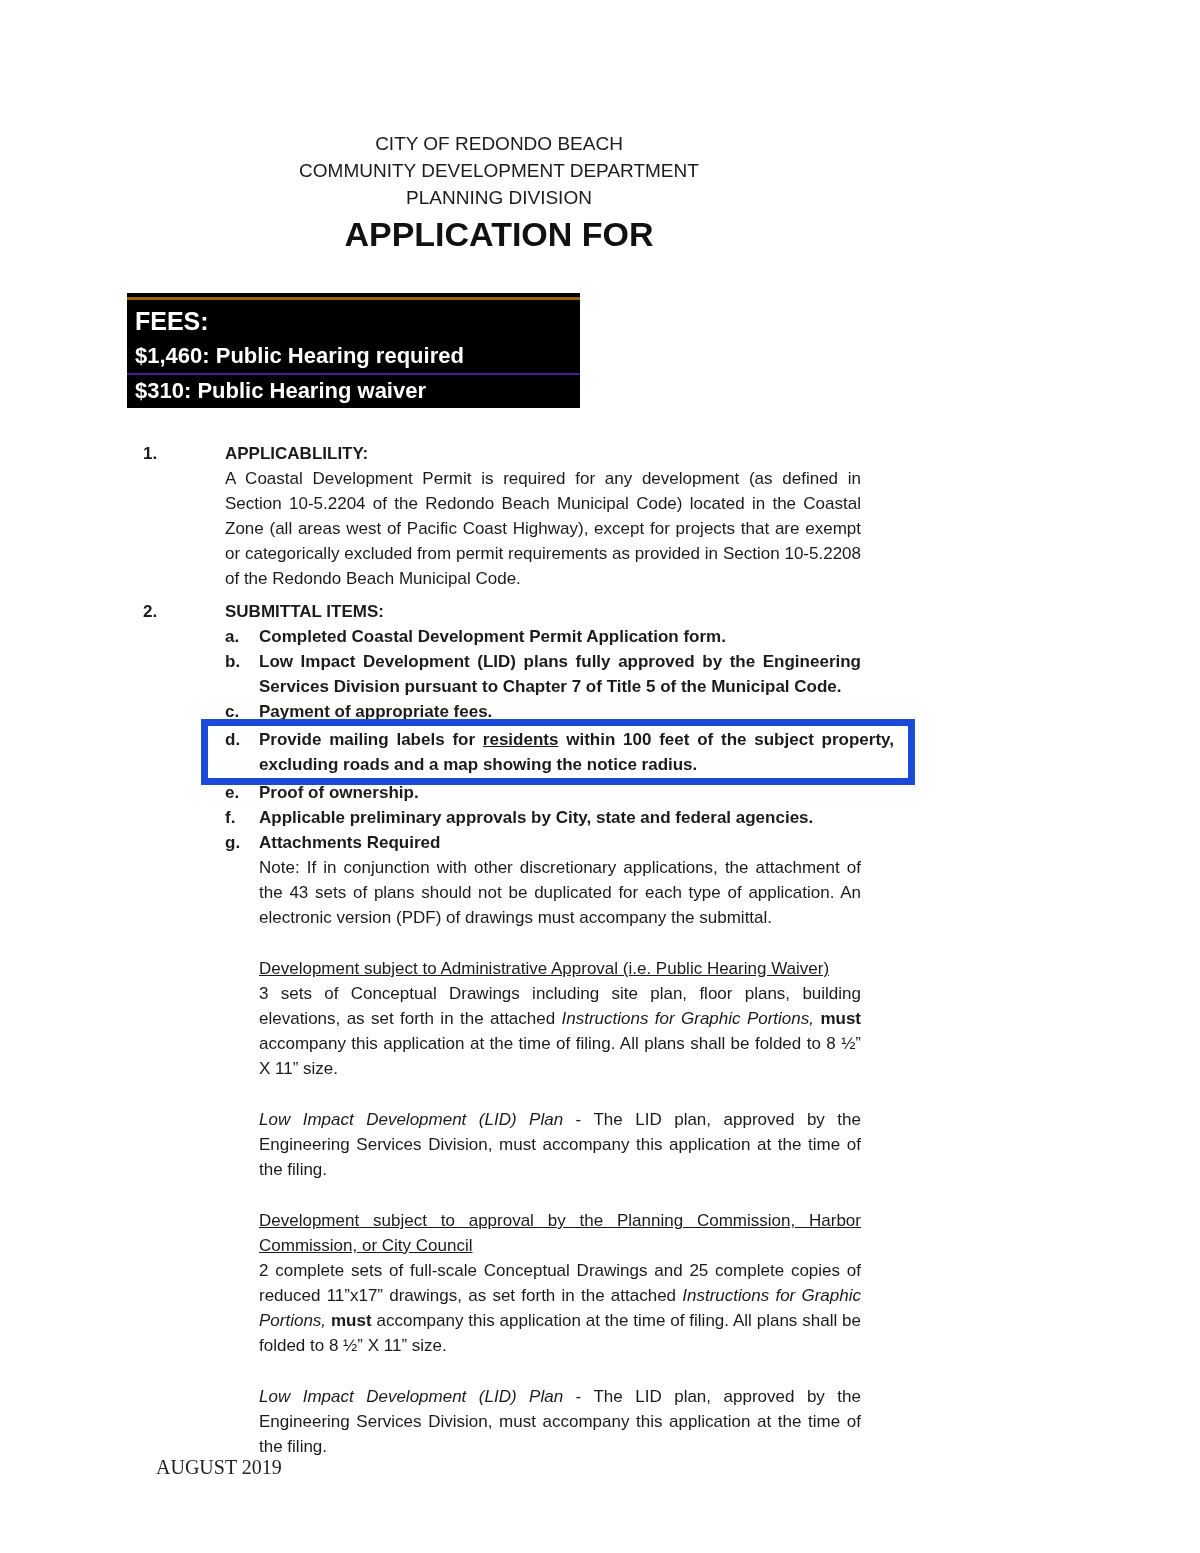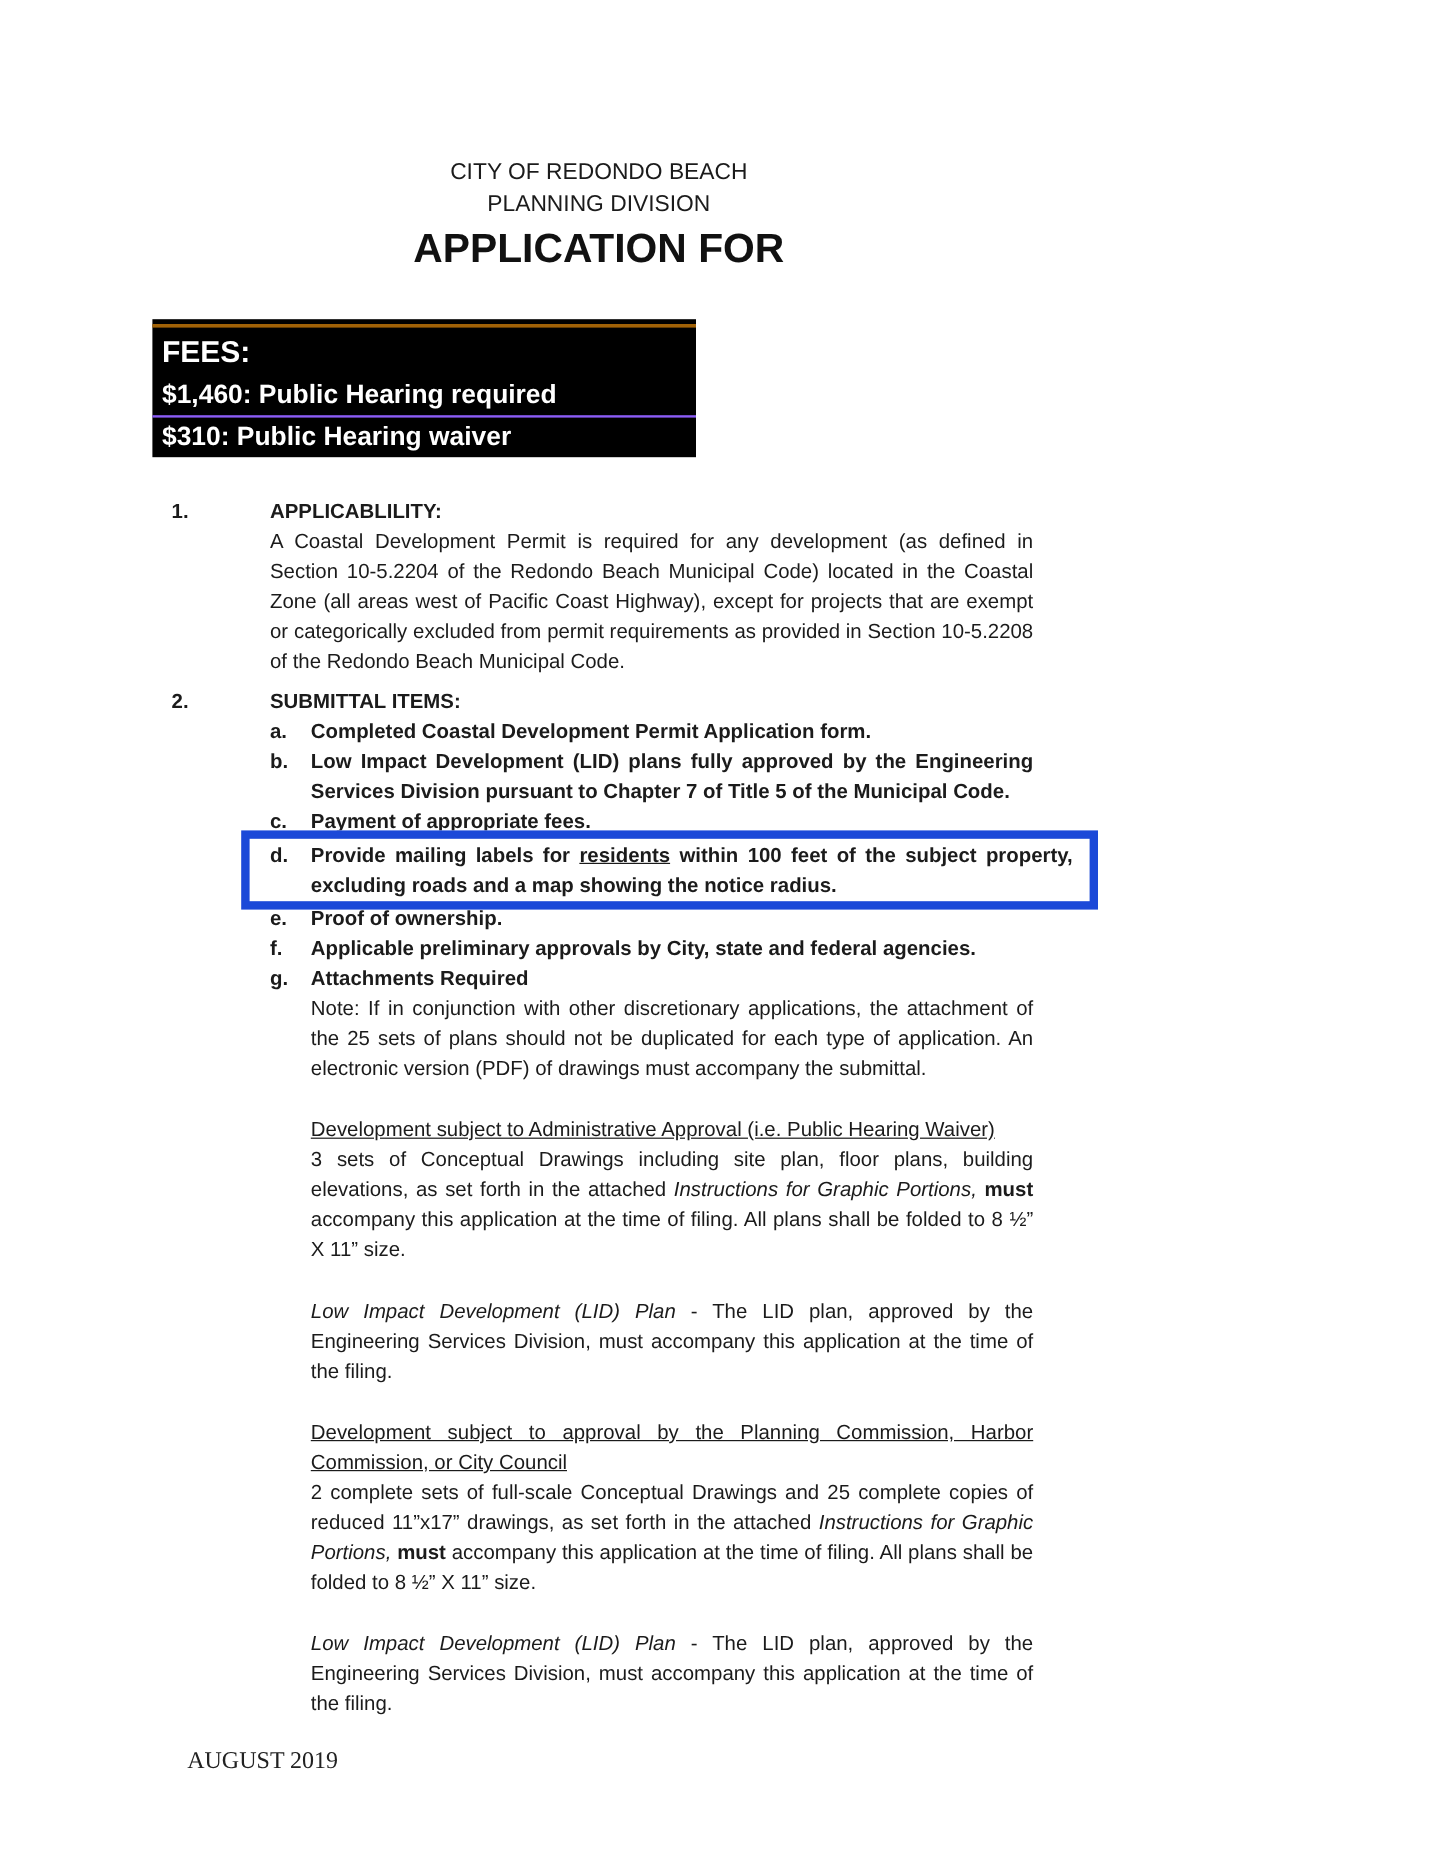--- a/index.html
+++ b/index.html
@@ -38,21 +38,21 @@
     font-size: 25px;
     line-height: 31px;
     padding: 6px 10px 3px 8px;
     border-top: 3px solid #a16207;
   }
   .fees-row {
     font-size: 22px;
     line-height: 28px;
     padding: 2px 10px 3px 8px;
   }
-  .fees-row.first { border-bottom: 2px solid #8b5cf6; }
+  .fees-row.first { border-bottom: 2px solid #4c1d95; }
 
   
   .content {
     margin: 33px 137px 0 143px;
     font-size: 17px;
     line-height: 25px;
   }
   .sec { display: flex; }
   .sec + .sec { margin-top: 8px; }
   .sec-num { flex: none; width: 34px; font-weight: bold; }
@@ -99,20 +99,21 @@
     color: #222;
   }
 </style>
 </head>
 <body>
 
 <div class="page">
 
   <div class="doc-header">
     <div class="org-line">CITY OF REDONDO BEACH</div>
+    <div class="org-line">COMMUNITY DEVELOPMENT DEPARTMENT</div>
     <div class="org-line">PLANNING DIVISION</div>
     <h1 class="doc-title">
       <span>APPLICATION FOR</span><br>
     </h1>
   </div>
 
   <div class="fees-box">
     <div class="fees-title">FEES:</div>
     <div class="fees-row first">$1,460: Public Hearing required</div>
     <div class="fees-row">$310: Public Hearing waiver</div>
@@ -161,21 +162,21 @@
         <div class="item">
           <div class="item-letter">f.</div>
           <div class="item-text"><span class="seg-b">Applicable preliminary approvals by City, state and federal agencies.</span></div>
         </div>
 
         <div class="item">
           <div class="item-letter">g.</div>
           <div class="item-text"><span class="seg-b">Attachments Required</span></div>
         </div>
 
-        <div class="note-block">Note: If in conjunction with other discretionary applications, the attachment of the 25 sets of plans should not be duplicated for each type of application. An electronic version (PDF) of drawings must accompany the submittal.</div>
+        <div class="note-block">Note: If in conjunction with other discretionary applications, the attachment of the 43 sets of plans should not be duplicated for each type of application. An electronic version (PDF) of drawings must accompany the submittal.</div>
 
         <div class="para-block">
           <div class="para-heading">Development subject to Administrative Approval (i.e. Public Hearing Waiver)</div>
           <div><span>3 sets of Conceptual Drawings including site plan, floor plans, building elevations, as set forth in the attached </span><span class="seg-i">Instructions for Graphic Portions,</span><span> </span><span class="seg-b">must</span><span> accompany this application at the time of filing. All plans shall be folded to 8 ½” X 11” size.</span></div>
         </div>
 
         <div class="para-block"><span class="seg-i">Low Impact Development (LID) Plan</span><span> - The LID plan, approved by the Engineering Services Division, must accompany this application at the time of the filing.</span></div>
 
         <div class="para-block">
           <div class="para-heading">Development subject to approval by the Planning Commission, Harbor Commission, or City Council</div>

